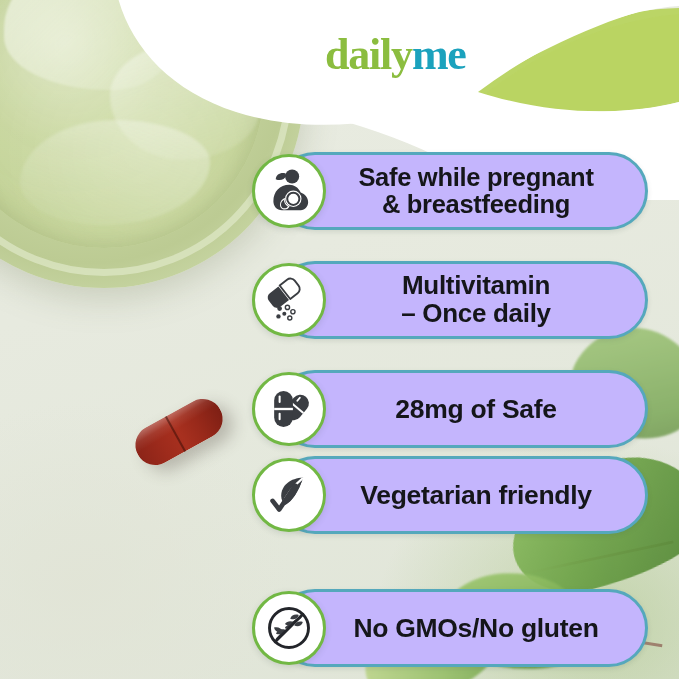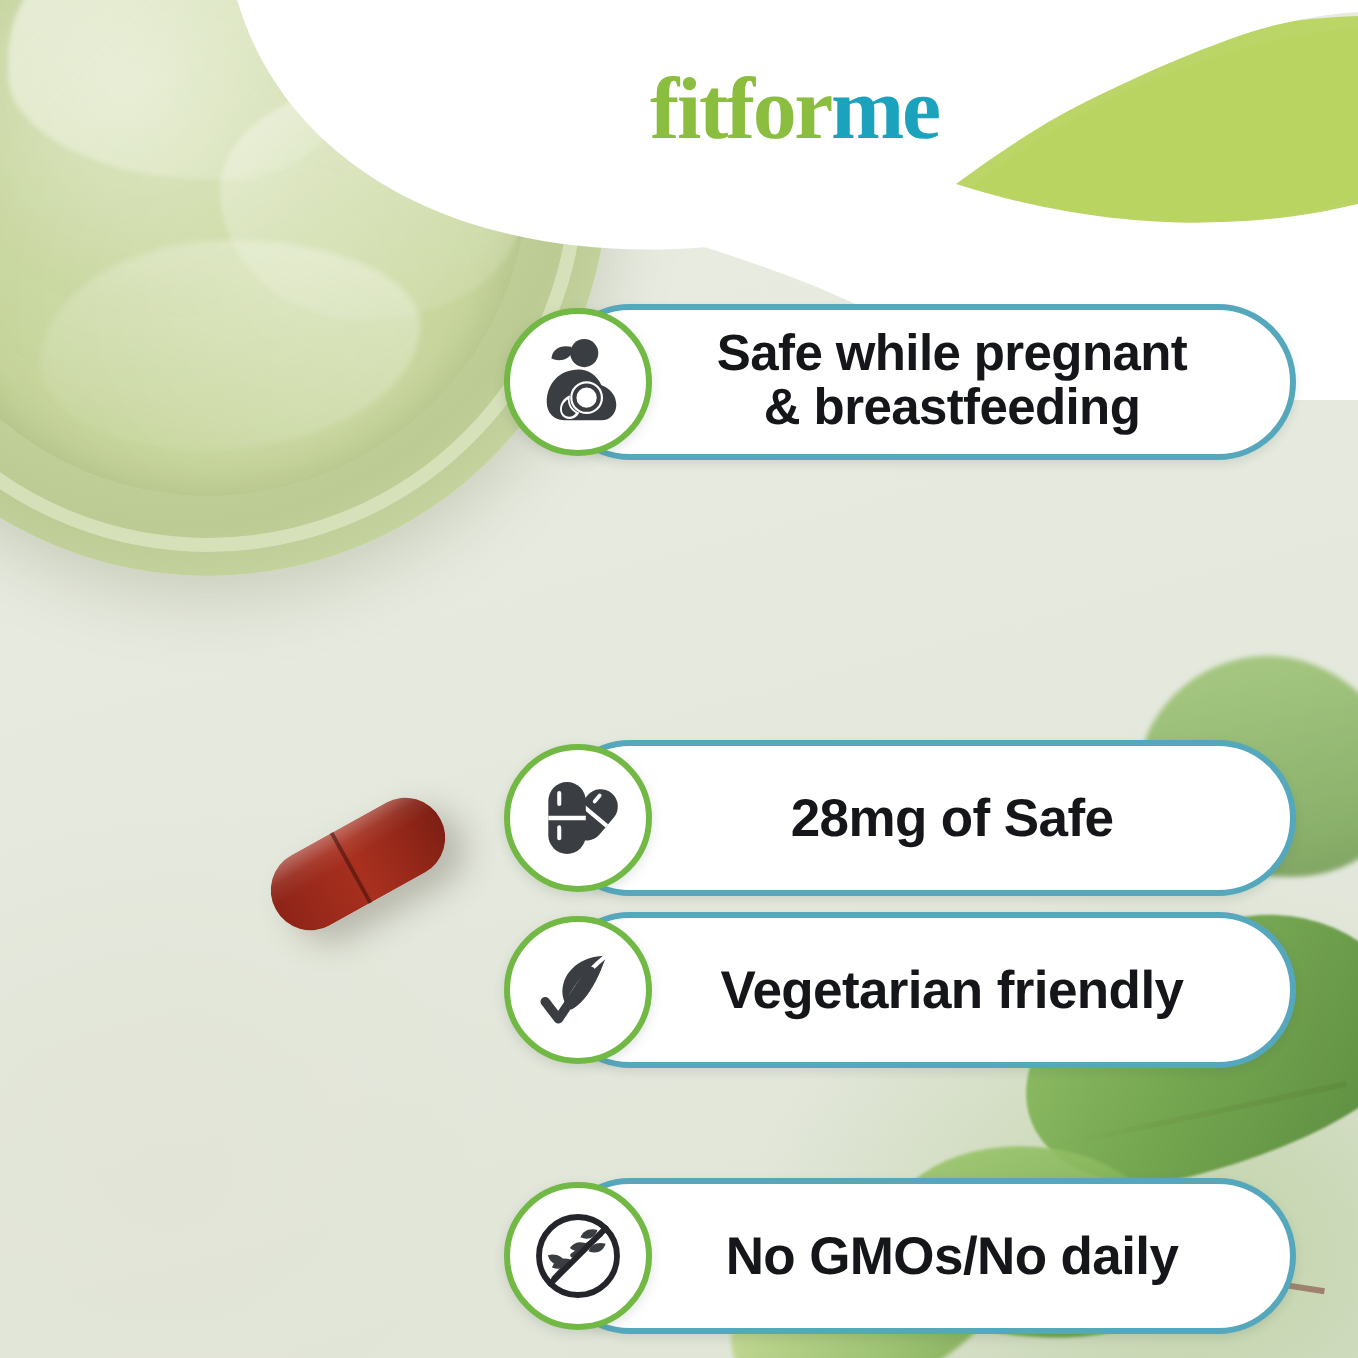--- a/index.html
+++ b/index.html
@@ -184,21 +184,21 @@
   .feature-row.r2 { top: 370px; }
   .feature-row.r3 { top: 456px; }
   .feature-row.r4 { top: 589px; }
 
   .pill {
     position: absolute;
     left: 24px;
     top: 0;
     width: 372px;
     height: 78px;
-    background: #ffffff;
+    background: #c4b5fd;
     border: 3px solid #55a8bc;
     border-radius: 39px;
     display: flex;
     align-items: center;
     justify-content: center;
     box-shadow: 0 2px 5px rgba(70,90,80,0.14);
   }
 
   .pill-text {
     display: block;
@@ -283,21 +283,21 @@
              L 679 -10 Z" fill="#ffffff"></path>
     <path d="M679 104 C 600 118, 520 112, 455 90 C 500 150, 560 182, 600 200
              L 679 200 Z" fill="#ffffff"></path>
     <path d="M-10 -10 L 679 -10 L 679 6 C 620 10, 548 40, 478 92
              C 560 118, 630 114, 679 102 L 679 128
              C 600 142, 516 130, 452 104 C 374 128, 300 132, 236 112
              C 168 90, 128 44, 116 -10 Z" fill="#ffffff"></path>
   </svg>
 
   <div id="logo">
-    <span class="part-a">fitfor</span><span class="part-b">me</span>
+    <span class="part-a">daily</span><span class="part-b">me</span>
   </div>
 
   <div id="features">
 
     <div class="feature-row r0">
       <div class="pill">
         <span class="pill-text">Safe while pregnant
 &amp; breastfeeding</span>
       </div>
       <div class="icon-badge">
@@ -312,20 +312,40 @@
           <circle cx="37.5" cy="42" r="10.5" fill="#ffffff"></circle>
           <circle cx="37.5" cy="42" r="7.8" fill="none" stroke="#3a3d42" stroke-width="2.6"></circle>
           <path d="M27 40.5 c -4 1.5, -6.5 5, -6.5 9 0 3.5, 2.5 6.2, 6 6.2 3 0 5.2 -1.6, 6.3 -4.2
                    -3.8 -1.3, -6.2 -4.6, -6.2 -8.5 0 -0.9, 0.1 -1.7, 0.4 -2.5 Z" fill="#ffffff"></path>
           <path d="M25.6 43.2 c -2.4 1.3, -3.9 3.6, -3.9 6.3 0 2.7, 1.9 4.7, 4.6 4.7
                    1.9 0 3.4 -0.9, 4.3 -2.4 -3.1 -1.7, -5.1 -4.9, -5 -8.6 Z" fill="#3a3d42"></path>
         </svg>
       </div>
     </div>
 
+    <div class="feature-row r1">
+      <div class="pill">
+        <span class="pill-text">Multivitamin
+– Once daily</span>
+      </div>
+      <div class="icon-badge">
+        <svg width="50" height="50" viewBox="0 0 64 64" aria-hidden="true">
+          <g transform="rotate(-38 32 32)">
+            <path d="M18 10 h 14 v 22 h -14 a 7 7 0 0 1 -7 -7 v -8 a 7 7 0 0 1 7 -7 Z" fill="#3a3d42"></path>
+            <path d="M34 10 h 12 a 7 7 0 0 1 7 7 v 8 a 7 7 0 0 1 -7 7 h -12 Z" fill="#ffffff" stroke="#3a3d42" stroke-width="2.4" stroke-linejoin="round"></path>
+          </g>
+          <circle cx="20" cy="43" r="3" fill="#3a3d42"></circle>
+          <circle cx="30" cy="41.5" r="2.7" fill="#ffffff" stroke="#3a3d42" stroke-width="1.8"></circle>
+          <circle cx="26" cy="49.5" r="2.6" fill="#3a3d42"></circle>
+          <circle cx="37" cy="47" r="2.7" fill="#ffffff" stroke="#3a3d42" stroke-width="1.8"></circle>
+          <circle cx="18.5" cy="53" r="2.8" fill="#3a3d42"></circle>
+          <circle cx="33" cy="55" r="2.6" fill="#ffffff" stroke="#3a3d42" stroke-width="1.8"></circle>
+        </svg>
+      </div>
+    </div>
 
     <div class="feature-row r2">
       <div class="pill">
         <span class="pill-text">28mg of Safe</span>
       </div>
       <div class="icon-badge">
         <svg width="50" height="50" viewBox="0 0 64 64" aria-hidden="true">
           <g transform="rotate(40 42 30)">
             <rect x="31" y="12" width="22" height="36" rx="11" fill="#3a3d42"></rect>
             <path d="M31 30 h 22" stroke="#ffffff" stroke-width="2.6"></path>
@@ -348,21 +368,21 @@
           <path d="M50 10 C 34 10, 22 20, 22 33 c 0 5, 2 9, 5.5 11.5 C 36 40, 44 28, 50 10 Z" fill="#3a3d42"></path>
           <path d="M27.5 44.5 C 36 40, 44 28, 50 10 c -13 12, -22 22, -26 31" fill="#3a3d42"></path>
           <path d="M49 11 C 38 20, 29 31, 23.5 44" stroke="#ffffff" stroke-width="2.6" fill="none" stroke-linecap="round"></path>
           <path d="M11 39.5 l 8.5 11 L 40 20" stroke="#3a3d42" stroke-width="6" fill="none" stroke-linecap="round" stroke-linejoin="round"></path>
         </svg>
       </div>
     </div>
 
     <div class="feature-row r4">
       <div class="pill">
-        <span class="pill-text">No GMOs/No daily</span>
+        <span class="pill-text">No GMOs/No gluten</span>
       </div>
       <div class="icon-badge">
         <svg width="52" height="52" viewBox="0 0 64 64" aria-hidden="true">
           <g fill="#3a3d42">
             <path d="M44 16 c -5 -1.5, -9 0.5, -10.5 4.5 4.5 2, 9 0.5, 10.5 -4.5 Z"></path>
             <path d="M49 24.5 c -5 -1.5, -9 0.5, -10.5 4.5 4.5 2, 9 0.5, 10.5 -4.5 Z"></path>
             <path d="M38.5 25 c -4.5 -2.5, -9 -1.5, -11.5 2 4 3, 8.8 2.8, 11.5 -2 Z"></path>
             <path d="M46 19 L 28.5 31.5" stroke="#3a3d42" stroke-width="2.6" fill="none" stroke-linecap="round"></path>
             <path d="M27 34 c -5 -1.5, -9.5 0.5, -11 5 4.5 2, 9.5 0.5, 11 -5 Z"></path>
             <path d="M25 36.5 c -2.5 -4.5, -7 -6.5, -11.5 -5 1 4.8, 6 7.5, 11.5 5 Z"></path>

